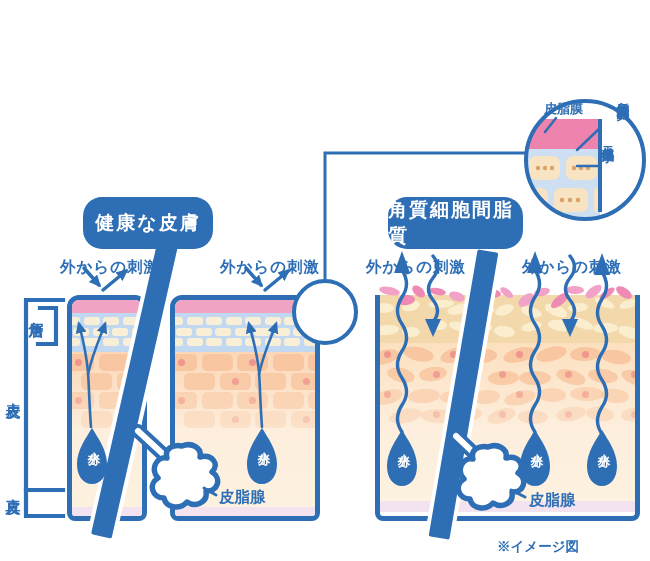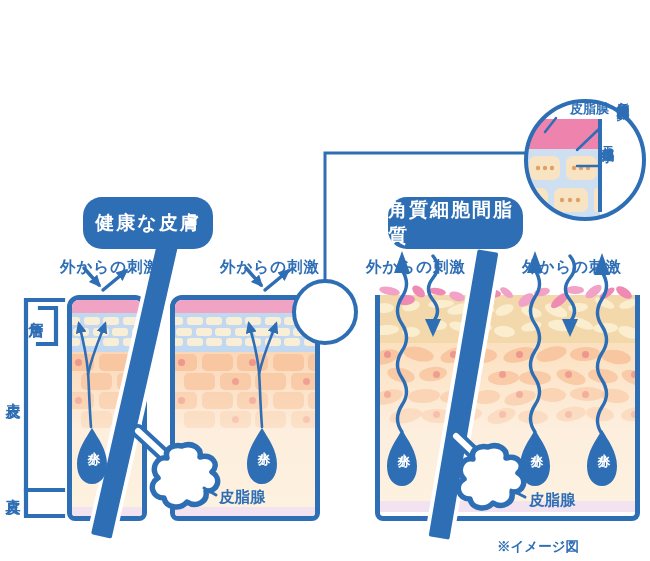--- a/index.html
+++ b/index.html
@@ -355,21 +355,21 @@
 
   <div class="wlabel vtext" style="left:85px;top:442px;">水分</div>
   <div class="wlabel vtext" style="left:255px;top:442px;">水分</div>
   <div class="wlabel vtext" style="left:395px;top:444px;">水分</div>
   <div class="wlabel vtext" style="left:528px;top:444px;">水分</div>
   <div class="wlabel vtext" style="left:595px;top:444px;">水分</div>
 
   <div class="lbl" style="left:219px;top:487px;font-size:15.5px;">皮脂腺</div>
   <div class="lbl" style="left:529px;top:490px;font-size:15.5px;">皮脂腺</div>
 
-  <div class="lbl" style="left:570px;top:100px;font-size:13px;">皮脂膜</div>
+  <div class="lbl" style="left:544px;top:100px;font-size:13px;">皮脂膜</div>
   <div class="lbl vtext" style="left:614px;top:92px;font-size:12.5px;">角質細胞間脂質</div>
   <div class="lbl vtext" style="left:599px;top:136px;font-size:12.5px;">天然保湿因子</div>
 
   <div class="footnote">※イメージ図</div>
 <div class="flake" style="left: 378.725px; top: 286.781px; width: 20.5918px; height: 8.4763px; background: var(--flake-pink2); border-radius: 50%; transform: rotate(11.5166deg);"></div>
     <div class="flake" style="left: 398.434px; top: 295.376px; width: 17.4407px; height: 9.83795px; background: var(--flake-pink); border-radius: 50%; transform: rotate(-7.91165deg);"></div>
     <div class="flake" style="left: 411.431px; top: 286.526px; width: 15.2062px; height: 9.17182px; background: var(--flake-pink); border-radius: 50%; transform: rotate(41.8268deg);"></div>
     <div class="flake" style="left: 429.381px; top: 288.232px; width: 16.8883px; height: 7.47792px; background: var(--flake-pink); border-radius: 50%; transform: rotate(10.7319deg);"></div>
     <div class="flake" style="left: 448.951px; top: 292.493px; width: 16.4872px; height: 8.75624px; background: var(--flake-pink2); border-radius: 50%; transform: rotate(18.8036deg);"></div>
     <div class="flake" style="left: 466.808px; top: 291.31px; width: 17.0027px; height: 8.00678px; background: var(--flake-pink); border-radius: 50%; transform: rotate(6.04205deg);"></div>

